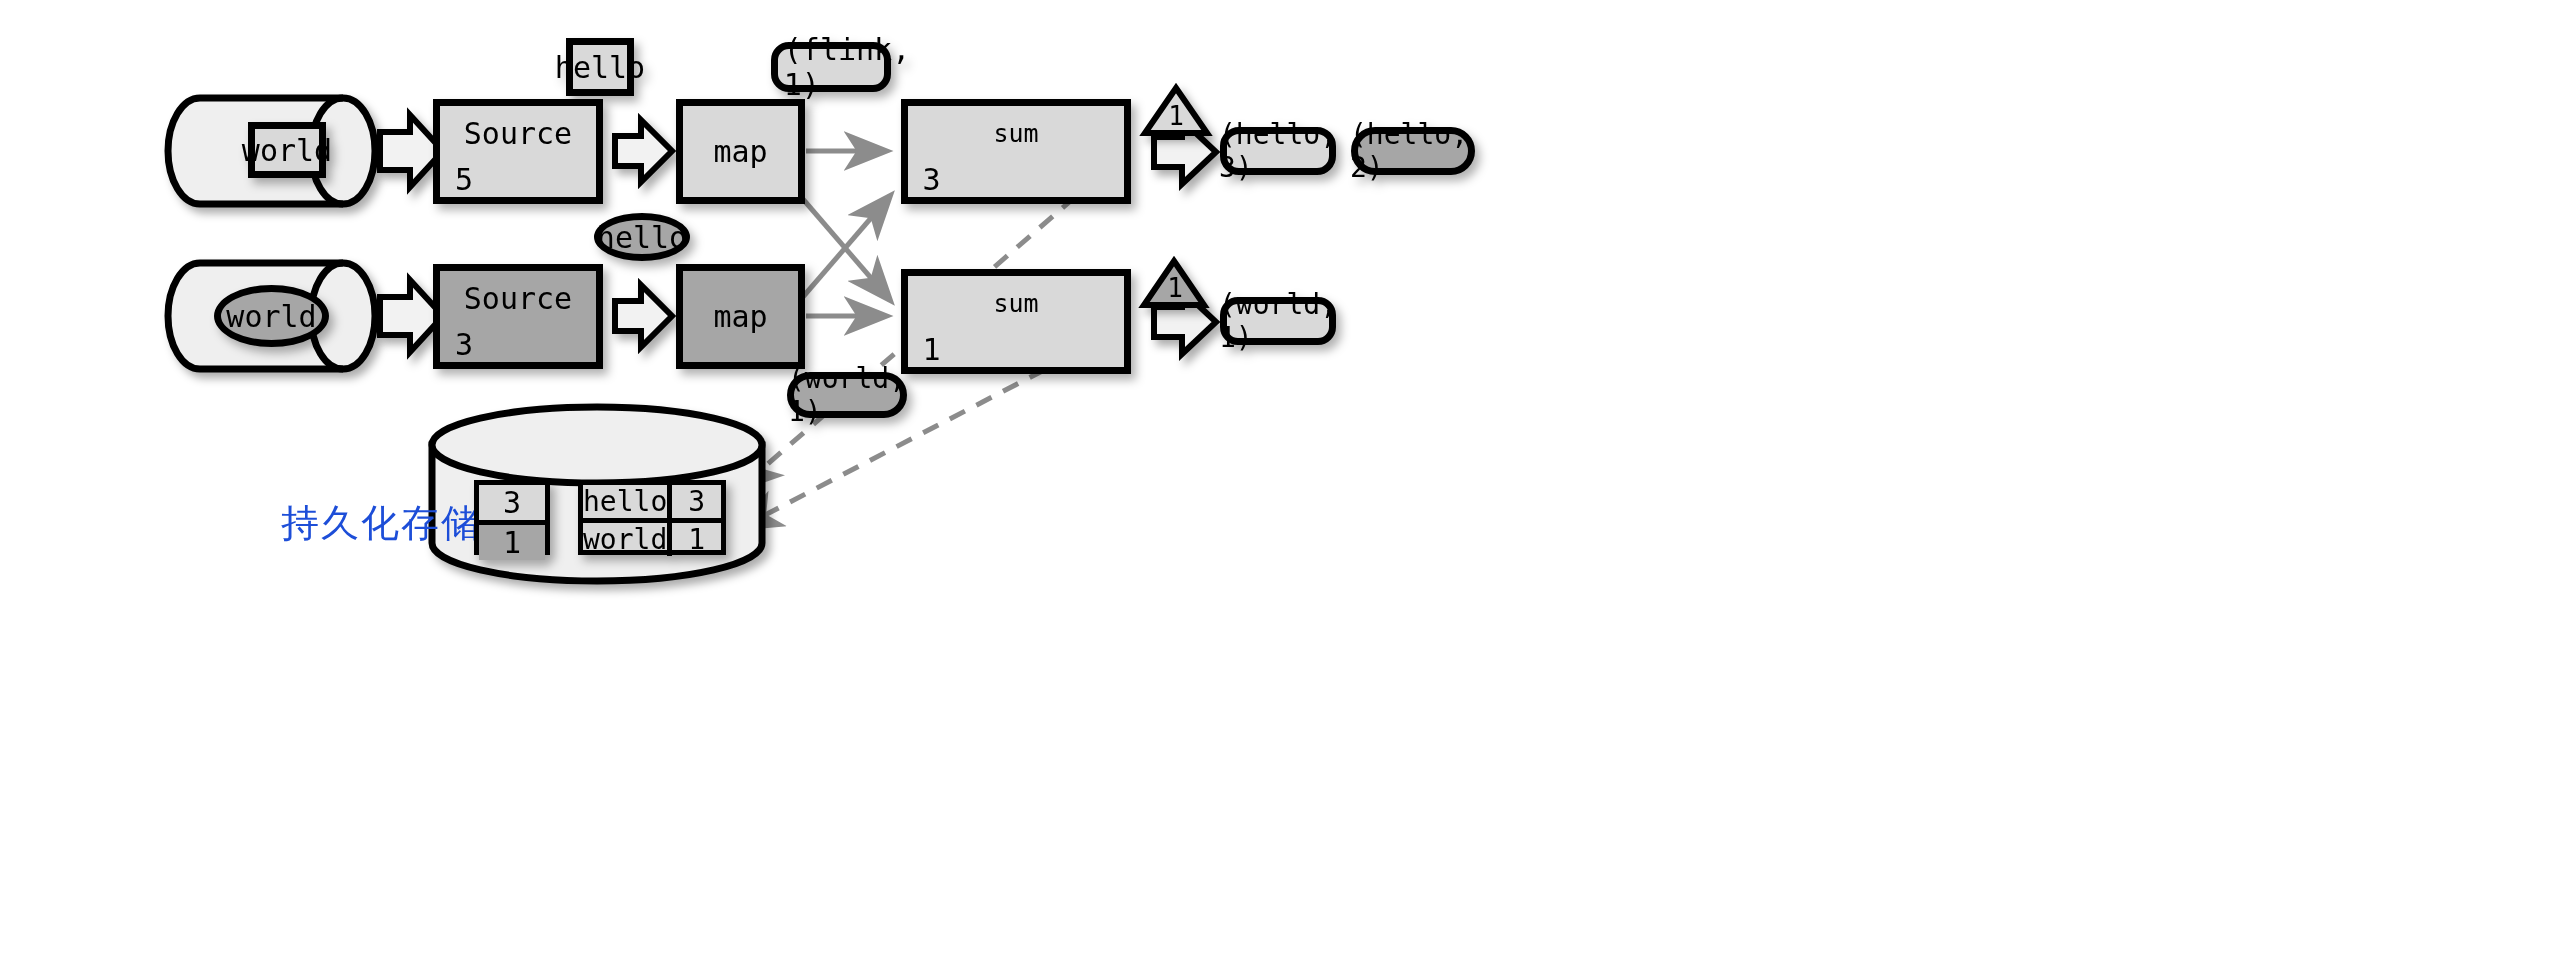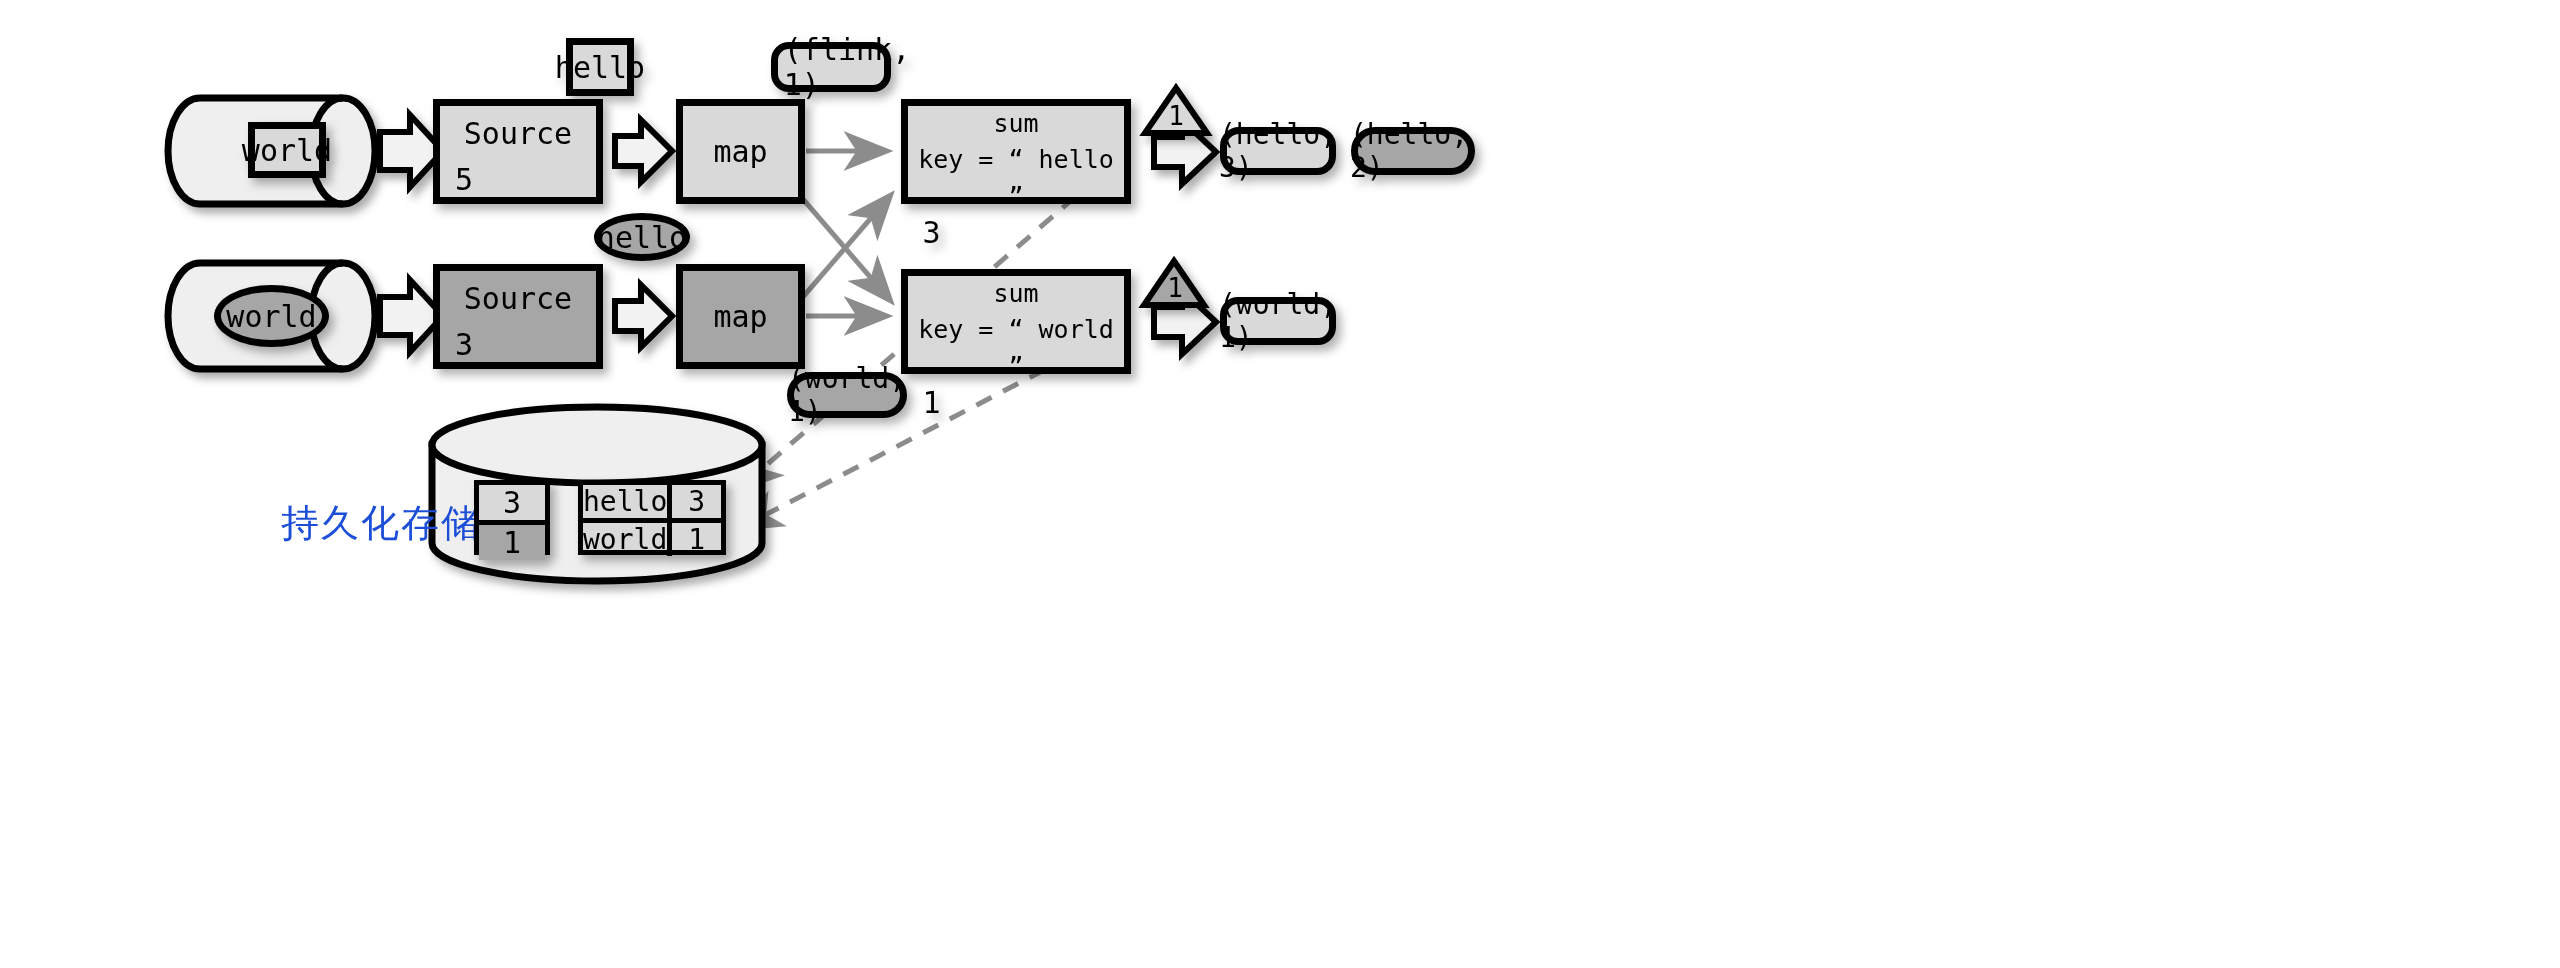--- a/index.html
+++ b/index.html
@@ -156,21 +156,20 @@
   </div>
 
   <div class="node rect shadow fs30" style="left:676px;top:79px;width:129px;height:105px;">
     <span>map</span>
   </div>
 
   <div class="opbox shadow" style="left:901px;top:79px;width:230px;height:105px;">
     <div class="main fs26" style="font-size:25px;">
       <div>
         <div>sum</div>
-        <div>key = “ hello ”</div>
       </div>
     </div>
     <div class="divider"></div>
     <div class="cnt fs30" style="width:47px;">
       <span>3</span>
     </div>
   </div>
 
   <div class="node fs26" style="left:1160px;top:82px;width:32px;height:28px;font-size:26px;">
     <span>1</span>
@@ -199,21 +198,20 @@
   </div>
 
   <div class="node rect dark shadow fs30" style="left:676px;top:244px;width:129px;height:105px;">
     <span>map</span>
   </div>
 
   <div class="opbox shadow" style="left:901px;top:249px;width:230px;height:105px;">
     <div class="main" style="font-size:25px;">
       <div>
         <div>sum</div>
-        <div>key = “ world ”</div>
       </div>
     </div>
     <div class="divider"></div>
     <div class="cnt fs30" style="width:47px;">
       <span>1</span>
     </div>
   </div>
 
   <div class="node fs26" style="left:1159px;top:254px;width:32px;height:28px;font-size:26px;">
     <span>1</span>

